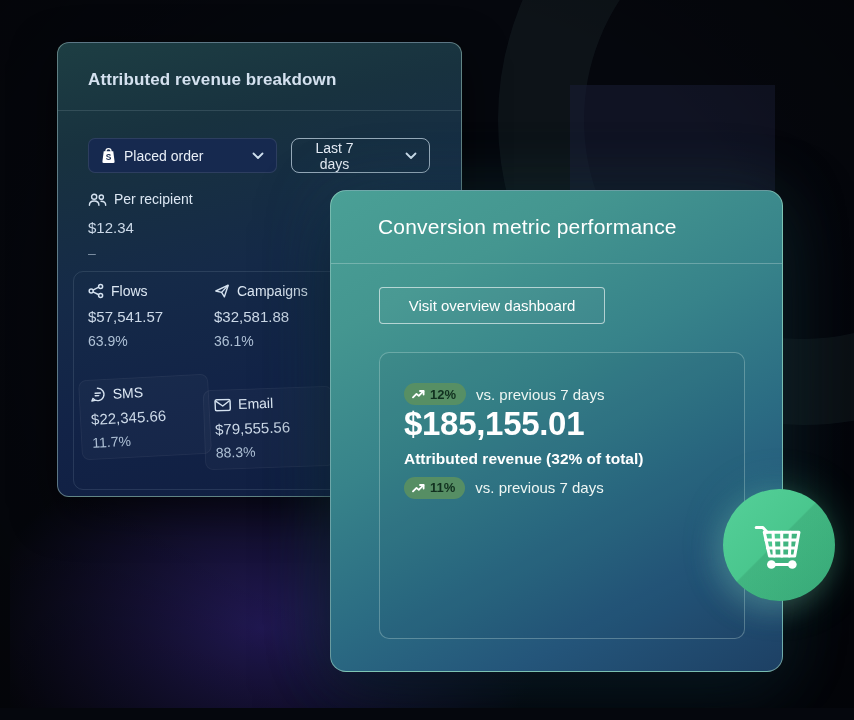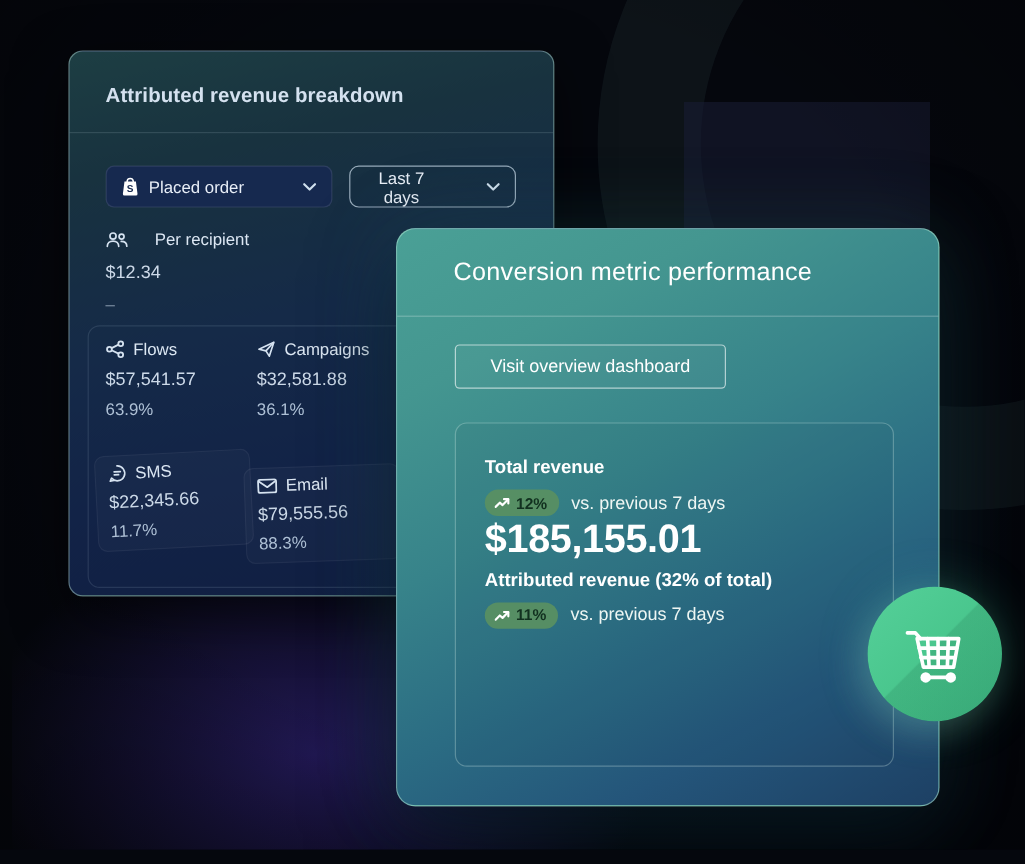--- a/index.html
+++ b/index.html
@@ -31,21 +31,21 @@
   .lc-controls { position:absolute; left:30px; top:95px; display:flex; gap:14px; }
   .btn-event { display:flex; align-items:center; gap:8px; width:189px; height:35px;
                padding:0 12px; border-radius:7px; background:#16294f;
                border:1px solid rgba(255,255,255,0.10); color:#e8eef7; font-size:14px; cursor:pointer; }
   .btn-event .spacer { flex:1; }
   .btn-range { display:flex; align-items:center; gap:20px; width:139px; height:35px;
                padding:0 12px; border-radius:8px; background:transparent;
                border:1px solid rgba(205,222,236,0.7); color:#e8eef7; font-size:14px; cursor:pointer; }
   .btn-range .spacer { flex:1; }
 
-  .lc-recipient { position:absolute; left:30px; top:148px; display:flex; align-items:center; gap:22px;
+  .lc-recipient { position:absolute; left:30px; top:148px; display:flex; align-items:center; gap:7px;
                   font-size:14px; color:#dce7f3; }
   .lc-recipient-value { position:absolute; left:30px; top:176px; font-size:15px; color:#ccd9e8; }
   .lc-recipient-sub { position:absolute; left:30px; top:202px; font-size:14px; color:rgba(190,205,222,0.6); }
 
   .lc-panel { position:absolute; left:15px; top:228px; width:377px; height:219px;
               border-radius:10px; border:1px solid rgba(190,220,230,0.13); }
 
   .metric { position:absolute; width:130px; }
   .metric .mrow { display:flex; align-items:center; gap:7px; font-size:14px; color:#dce7f3; }
   .metric .mval { margin-top:9px; font-size:15px; color:#ccd9e8; }
@@ -220,21 +220,20 @@
 
   <div class="card-right">
     <div class="rc-title">Conversion metric performance</div>
     <div class="rc-divider"></div>
 
     <button class="rc-button">Visit overview dashboard</button>
 
     <div class="rc-box">
 
       <div class="stat">
-        <div class="stat-label">Total revenue</div>
         <div class="stat-row">
           <span class="badge">
             <span class="icon">
               <svg width="13" height="10" viewBox="0 0 13 10">
                 <path d="M1 8.4 L4.5 4.9 L6.8 6.9 L11.4 2.2" fill="none" stroke="#ffffff" stroke-width="1.8" stroke-linecap="round" stroke-linejoin="round"></path>
                 <path d="M8 2 H11.6 V5.6" fill="none" stroke="#ffffff" stroke-width="1.8" stroke-linecap="round" stroke-linejoin="round"></path>
               </svg>
             </span>
             <span class="pct">12%</span>
           </span>

